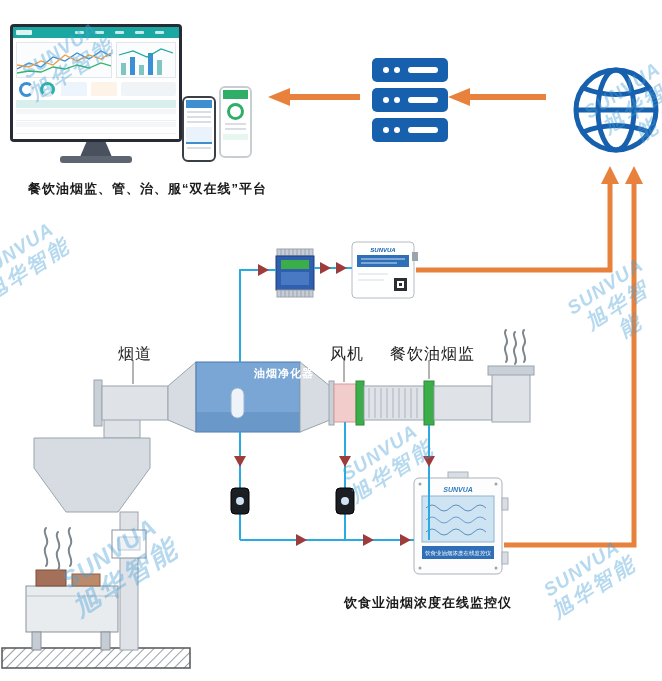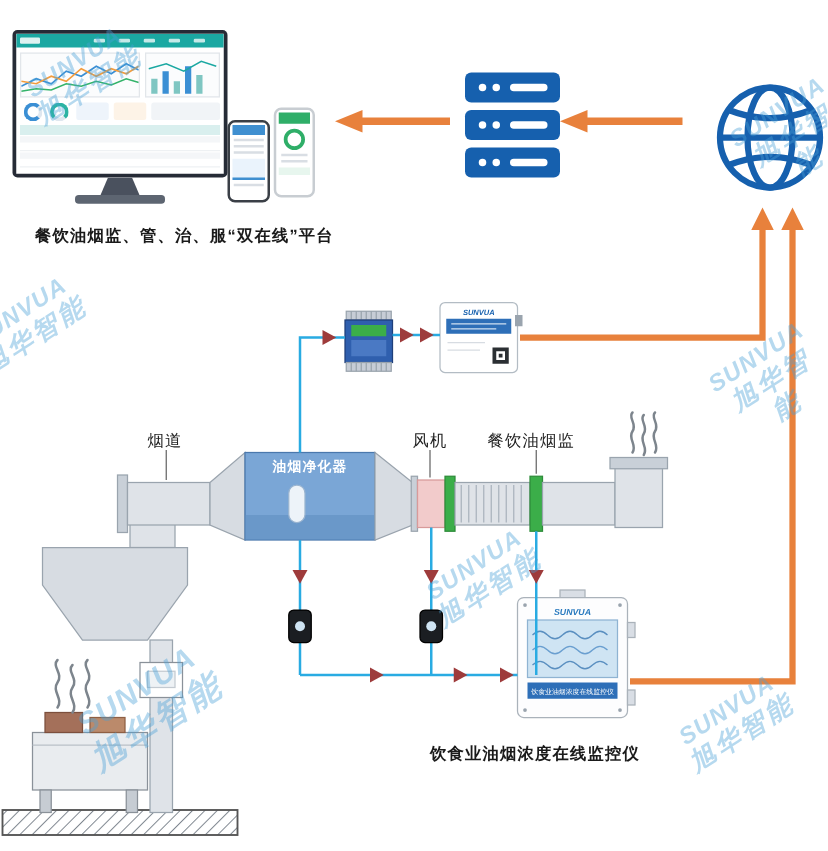--- a/index.html
+++ b/index.html
@@ -3,22 +3,22 @@
 <meta charset="utf-8">
 <style>
   html,body{margin:0;padding:0;background:#fff;}
   .canvas{
     position:relative;width:662px;height:681px;background:#fff;overflow:hidden;
     font-family:"Liberation Sans","DejaVu Sans",sans-serif;
   }
   .diagram{position:absolute;left:0;top:0;z-index:1;}
   
   .caption{position:absolute;z-index:4;color:#1a1a1a;font-size:13px;font-weight:600;letter-spacing:1px;white-space:nowrap;}
-  .small-label{position:absolute;z-index:4;color:#222;font-size:13px;font-weight:500;letter-spacing:1px;white-space:nowrap;}
-  .box-label{position:absolute;z-index:4;color:#fff;font-size:11px;font-weight:600;letter-spacing:1px;white-space:nowrap;text-align:center;}
+  .small-label{position:absolute;z-index:4;color:#222;font-size:16px;font-weight:500;letter-spacing:1px;white-space:nowrap;}
+  .box-label{position:absolute;z-index:4;color:#fff;font-size:11px;font-weight:600;letter-spacing:1px;white-space:nowrap;text-align:center;margin-left:36px;}
   
   .wm{position:absolute;z-index:6;transform:rotate(-33deg);color:rgba(72,160,215,0.40);
       font-style:italic;font-weight:bold;display:flex;flex-direction:column;align-items:center;
       line-height:1.12;pointer-events:none;text-align:center;}
   .wm-en{font-size:19px;letter-spacing:1px;}
   .wm-cn{font-size:21px;letter-spacing:3px;}
   .wm.big .wm-en{font-size:24px;}
   .wm.big .wm-cn{font-size:27px;}
   
   .monitor{position:absolute;left:10px;top:24px;width:172px;height:118px;background:#262b36;border-radius:4px;padding:3px;box-sizing:border-box;z-index:2;}

